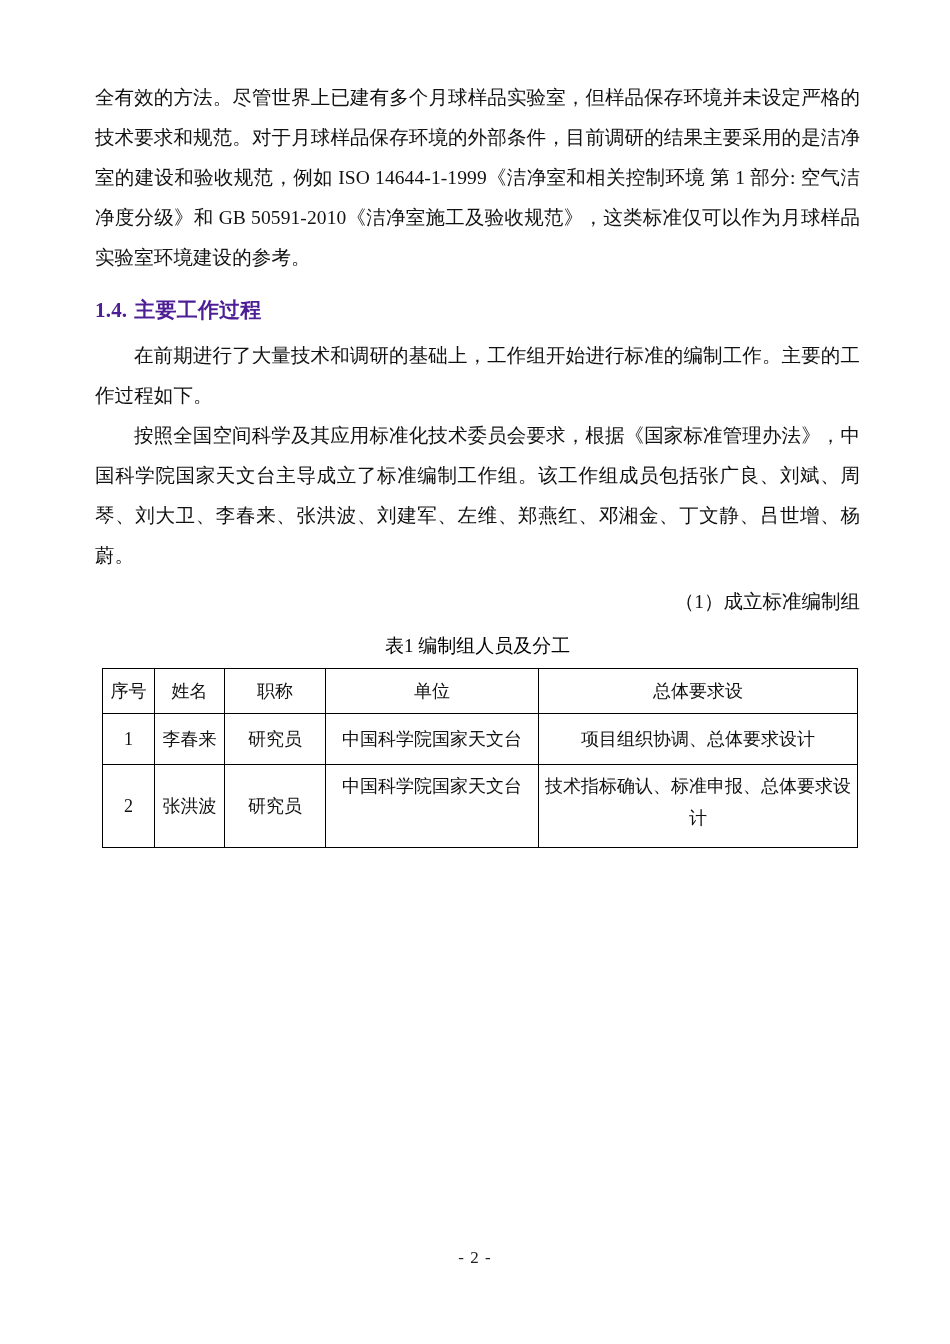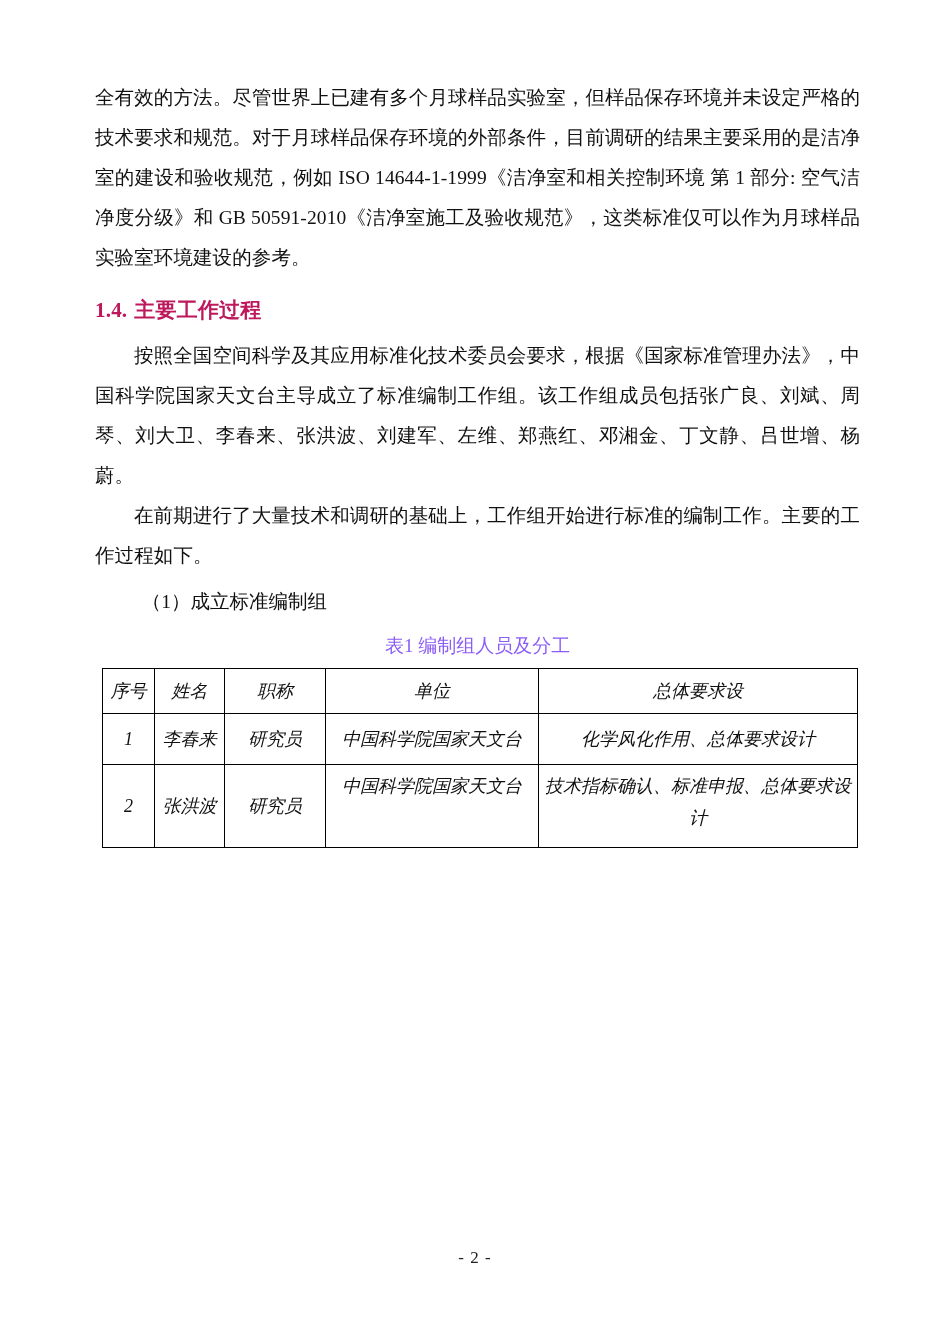--- a/index.html
+++ b/index.html
@@ -36,21 +36,21 @@
   }
   p.indent2 {
     text-indent: 2em;
   }
   h2.sec-heading {
     margin: 0;
     font-size: 21px;
     font-weight: bold;
     line-height: 40px;
     letter-spacing: 0.2px;
-    color: #be185d;
+    color: #4c1d95;
   }
   h2.sec-heading .num {
     font-family: "Liberation Serif", serif;
     margin-right: 7px;
   }
   h3.sub-heading {
     margin: 0;
     font-size: 20px;
     font-weight: bold;
     line-height: 40px;
@@ -61,34 +61,34 @@
     margin-right: 4px;
   }
   .spacer-sm { height: 12px; }
   .spacer-xs { height: 6px; }
   p.list-item {
     margin: 0;
     font-size: 19.5px;
     line-height: 40px;
     text-indent: 2.4em;
     color: #111;
+    text-align: right;
   }
   .table-caption {
     margin: 0;
     font-size: 19px;
     line-height: 36px;
     text-align: center;
-    color: #8b5cf6;
+    color: #000000;
   }
   table.staff-table {
     border-collapse: collapse;
     width: 755px;
     margin: 4px 0 0 7px;
     table-layout: fixed;
-    font-style: italic;
   }
   table.staff-table td, table.staff-table th {
     border: 1px solid #000;
     font-size: 18px;
     font-weight: normal;
     text-align: center;
     vertical-align: middle;
     color: #111;
     line-height: 32px;
     padding: 5px 4px;
@@ -125,23 +125,23 @@
 
 
     <div class="spacer-sm"></div>
 
     <h2 class="sec-heading">
       <span class="num">1.4.</span><span>主要工作过程</span>
     </h2>
 
     <div class="spacer-xs"></div>
 
+    <p class="body-text indent2">在前期进行了大量技术和调研的基础上，工作组开始进行标准的编制工作。主要的工作过程如下。</p>
+
     <p class="body-text indent2">按照全国空间科学及其应用标准化技术委员会要求，根据《国家标准管理办法》，中国科学院国家天文台主导成立了标准编制工作组。该工作组成员包括张广良、刘斌、周琴、刘大卫、李春来、张洪波、刘建军、左维、郑燕红、邓湘金、丁文静、吕世增、杨蔚。</p>
-
-    <p class="body-text indent2">在前期进行了大量技术和调研的基础上，工作组开始进行标准的编制工作。主要的工作过程如下。</p>
 
     <div class="spacer-xs"></div>
 
 
     <p class="list-item">（1）成立标准编制组</p>
 
 
     <div class="spacer-xs"></div>
 
     <p class="table-caption">表1  编制组人员及分工</p>
@@ -160,21 +160,21 @@
           <td>姓名</td>
           <td>职称</td>
           <td>单位</td>
           <td>总体要求设</td>
         </tr>
         <tr class="row-1">
           <td>1</td>
           <td>李春来</td>
           <td>研究员</td>
           <td>中国科学院国家天文台</td>
-          <td>化学风化作用、总体要求设计</td>
+          <td>项目组织协调、总体要求设计</td>
         </tr>
         <tr class="row-2">
           <td class="vcenter">2</td>
           <td class="vcenter">张洪波</td>
           <td class="vcenter">研究员</td>
           <td>中国科学院国家天文台</td>
           <td>
             <span class="cell-multiline">技术指标确认、标准申报、总体要求设</span>
             <span class="cell-multiline">计</span>
           </td>

